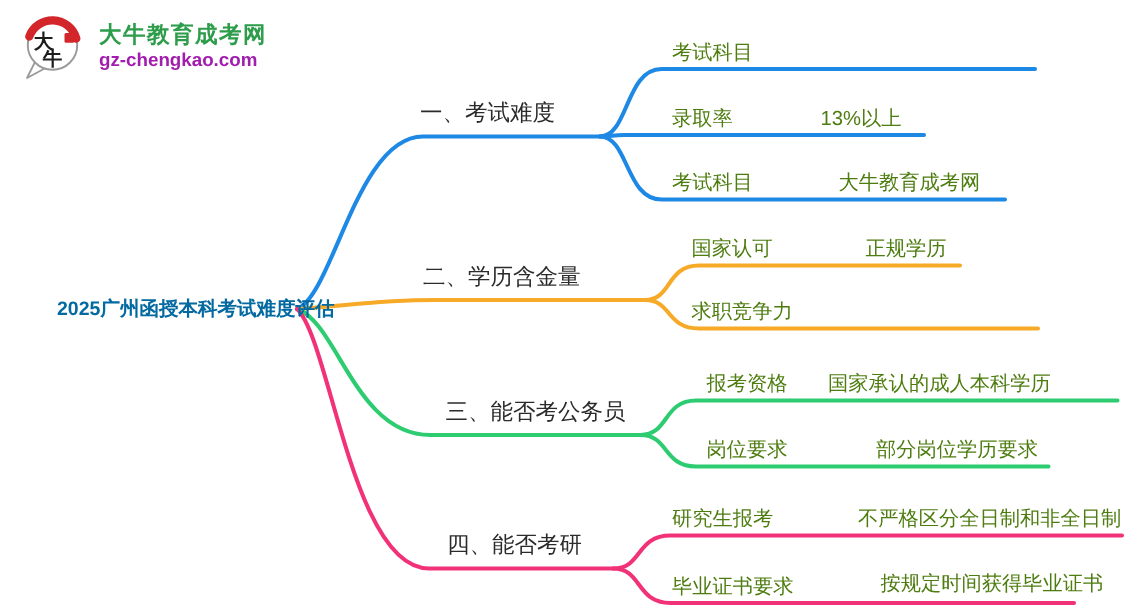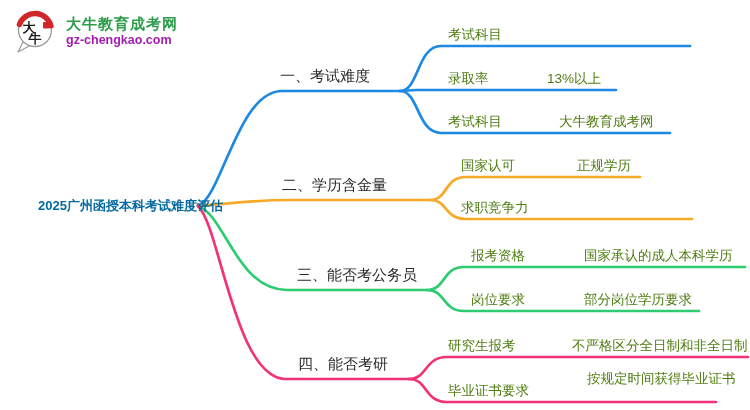--- a/index.html
+++ b/index.html
@@ -76,22 +76,22 @@
   <div class="node-label" style="left:448px;top:70px">录取率</div>
   <div class="node-value" style="left:547px;top:70px">13%以上</div>
   <div class="node-label" style="left:448px;top:113px">考试科目</div>
   <div class="node-value" style="left:559px;top:113px">大牛教育成考网</div>
 
   <div class="node-label" style="left:461px;top:157px">国家认可</div>
   <div class="node-value" style="left:577px;top:157px">正规学历</div>
   <div class="node-label" style="left:461px;top:199px">求职竞争力</div>
 
   <div class="node-label" style="left:471px;top:247px">报考资格</div>
-  <div class="node-value" style="left:584px;top:247px">国家承认的成人本科学历</div>
+  <div class="node-value" style="left:552px;top:247px">国家承认的成人本科学历</div>
   <div class="node-label" style="left:471px;top:291px">岗位要求</div>
   <div class="node-value" style="left:584px;top:291px">部分岗位学历要求</div>
 
   <div class="node-label" style="left:448px;top:337px">研究生报考</div>
   <div class="node-value" style="left:572px;top:337px">不严格区分全日制和非全日制</div>
   <div class="node-label" style="left:448px;top:382px">毕业证书要求</div>
-  <div class="node-value" style="left:587px;top:370px">按规定时间获得毕业证书</div>
+  <div class="node-value" style="left:587px;top:380px">按规定时间获得毕业证书</div>
 
 </div>
 
 </body></html>

